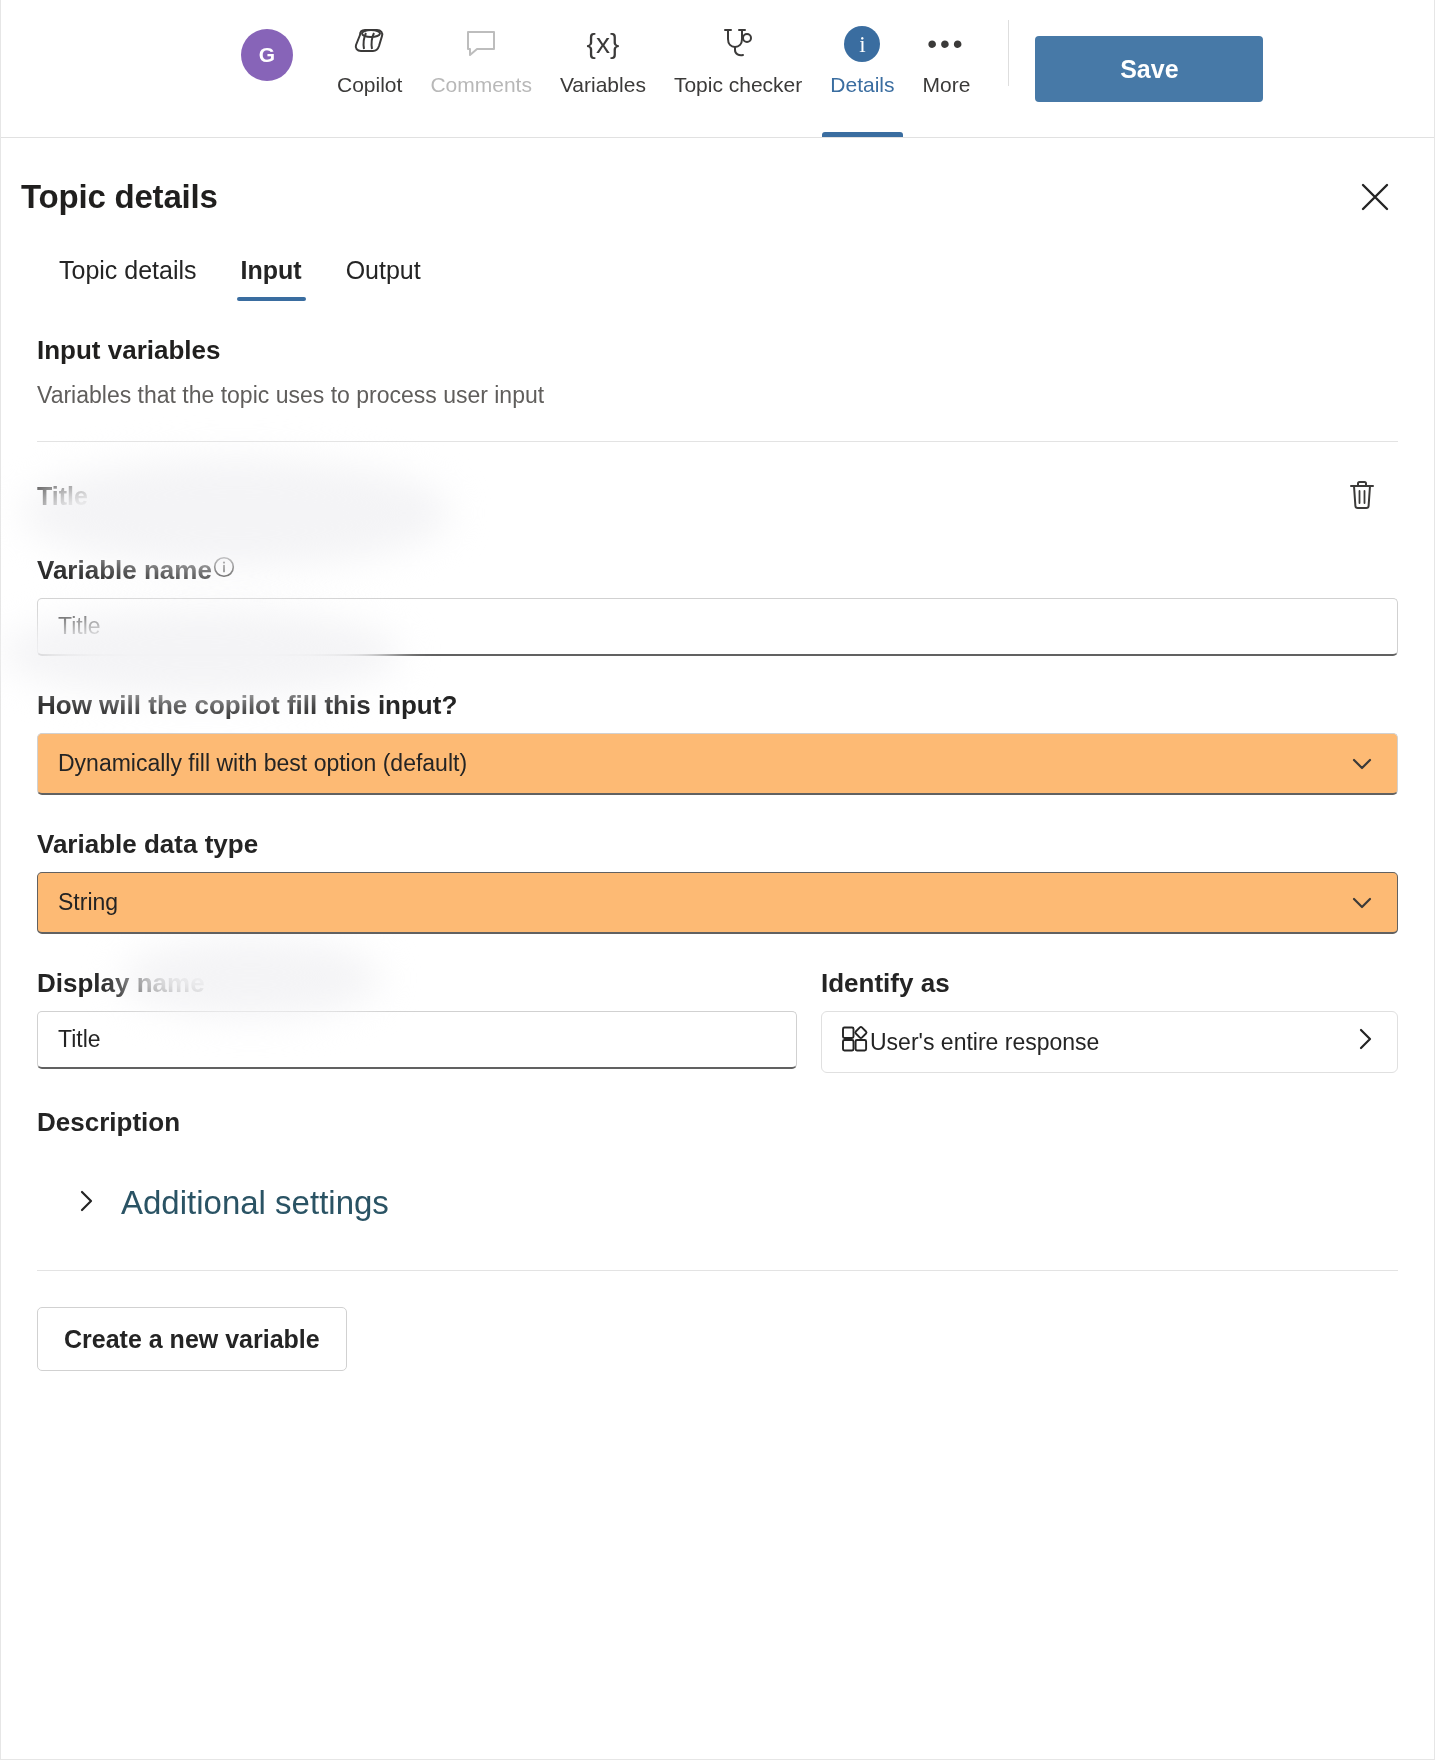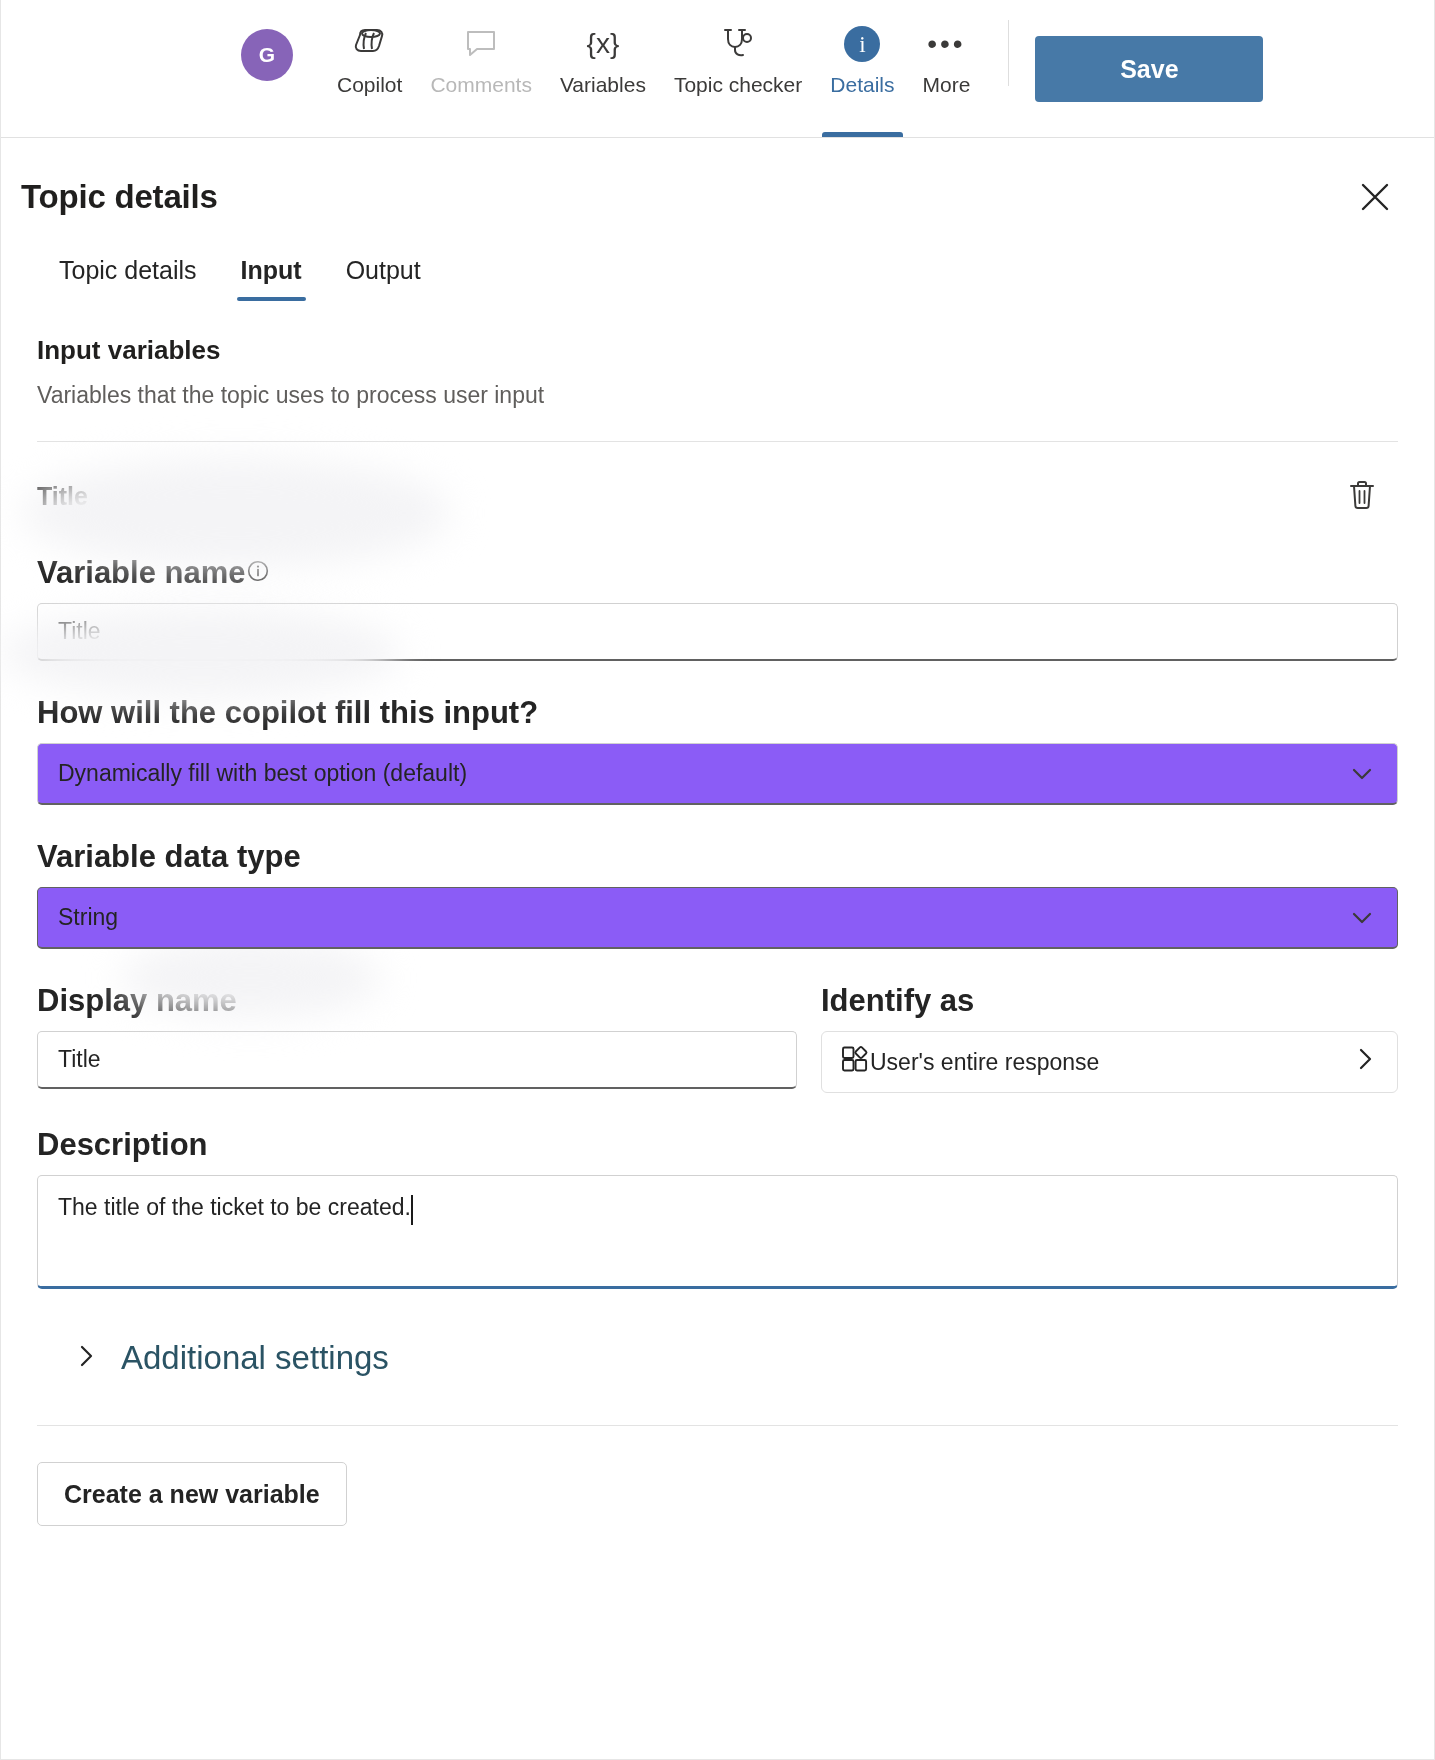--- a/index.html
+++ b/index.html
@@ -160,21 +160,21 @@
 
   .var-head {
     display: flex; align-items: center; justify-content: space-between;
     margin: 30px 16px 0 16px;
   }
   .var-name { font-size: 25px; font-weight: bold; color: #201f1e; }
   .trash-btn { background: none; border: none; cursor: pointer; padding: 6px; margin-right: 14px; }
 
   .field { margin: 34px 16px 0 16px; }
   .field-label {
-    font-size: 31px;
+    font-size: 26px;
     font-weight: bold;
     color: #242424;
     display: flex; align-items: center; 
     margin-bottom: 12px;
   }
 
   .txt-input {
     width: 100%;
     height: 58px;
     border: 1px solid #d1d1d1;
@@ -188,21 +188,21 @@
     outline: none;
   }
 
   .select-box {
     position: relative;
     width: 100%;
     height: 62px;
     border: 1px solid #d1d1d1;
     border-bottom: 2px solid #616161;
     border-radius: 5px;
-    background: #8b5cf6;
+    background: #fdba74;
     display: flex; align-items: center;
     padding: 0 20px;
     font-size: 23px;
     cursor: pointer;
   }
   .select-box.strong { border: 1px solid #616161; border-bottom: 2px solid #616161; }
   .select-box .chev { margin-left: auto; display: flex; }
 
   .row2 { display: flex; gap: 24px; margin: 34px 16px 0 16px; }
   .col-display { width: 760px; }
@@ -453,24 +453,20 @@
               <path d="M10 5 L19 14 L10 23" stroke="#242424" stroke-width="2.2" fill="none" stroke-linecap="round" stroke-linejoin="round"></path>
             </svg>
           </span>
         </div>
       </div>
     </div>
 
     
     <div class="field">
       <div class="field-label">Description</div>
-      <div class="ta-wrap">
-        <textarea class="textarea-box" style="">The title of the ticket to be created.</textarea>
-        <span class="caret" id="desc-caret" style="left: 374px;"></span>
-      </div>
     </div>
 
     
     <div class="accordion">
       <span>
         <svg width="26" height="26" viewBox="0 0 26 26" fill="none">
           <path d="M9 4 L18 13 L9 22" stroke="#242424" stroke-width="2.2" fill="none" stroke-linecap="round" stroke-linejoin="round"></path>
         </svg>
       </span>
       <span class="lbl">Additional settings</span>

